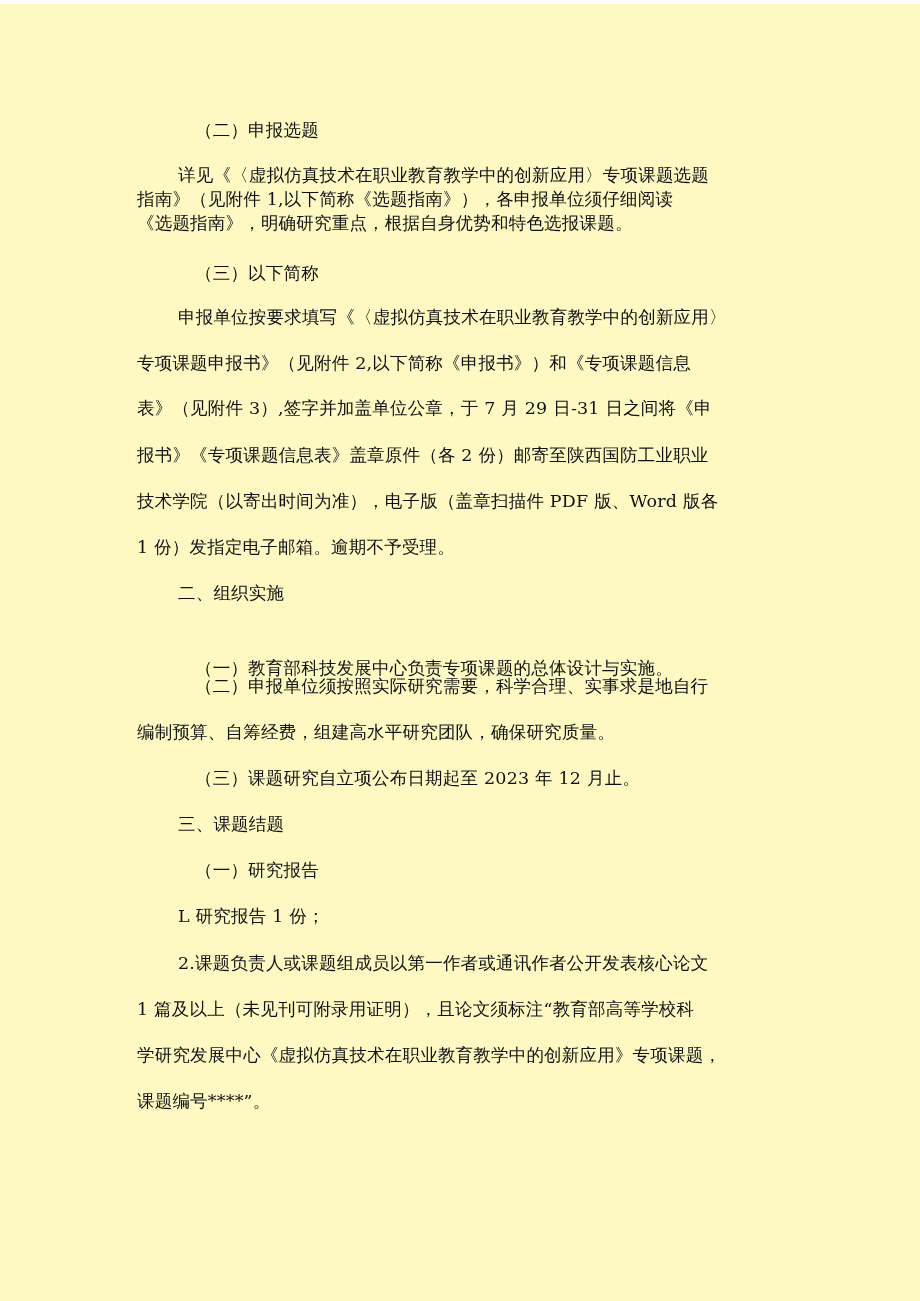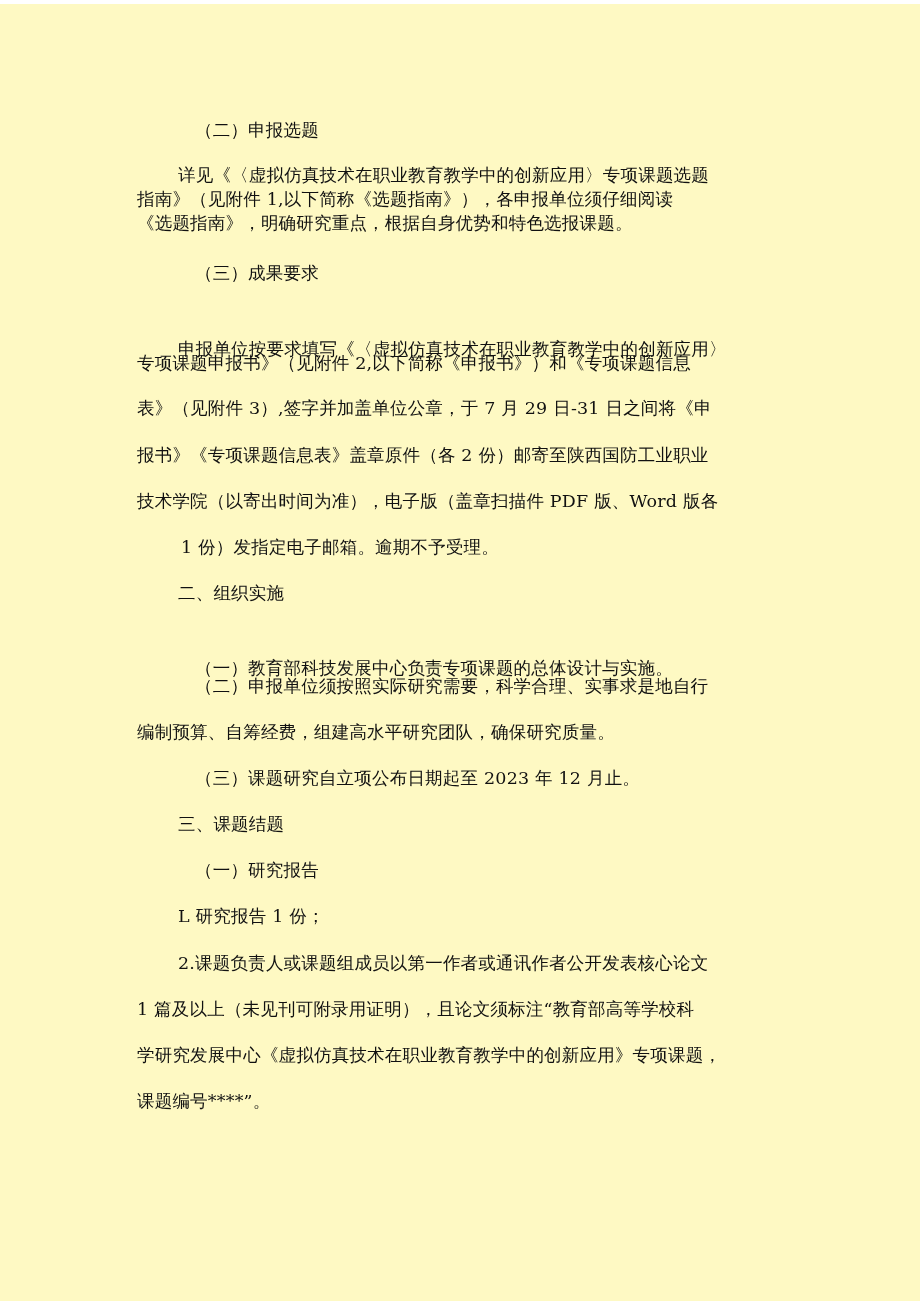--- a/index.html
+++ b/index.html
@@ -35,28 +35,28 @@
 <body>
 
 <div class="page">
 
   <div class="line" style="left:195px; top:115px;">（二）申报选题</div>
 
   <div class="line" style="left:178px; top:160px;">详见《〈虚拟仿真技术在职业教育教学中的创新应用〉专项课题选题</div>
   <div class="line" style="left:137px; top:184px;">指南》（见附件 1,以下简称《选题指南》），各申报单位须仔细阅读</div>
   <div class="line" style="left:137px; top:208px;">《选题指南》，明确研究重点，根据自身优势和特色选报课题。</div>
 
-  <div class="line" style="left:195px; top:258px;">（三）成果要求</div>
+  <div class="line" style="left:195px; top:258px;">（三）以下简称</div>
 
-  <div class="line" style="left:178px; top:302px;margin-top:32px;">申报单位按要求填写《〈虚拟仿真技术在职业教育教学中的创新应用〉</div>
+  <div class="line" style="left:178px; top:302px;">申报单位按要求填写《〈虚拟仿真技术在职业教育教学中的创新应用〉</div>
   <div class="line" style="left:137px; top:348px;">专项课题申报书》（见附件 2,以下简称《申报书》）和《专项课题信息</div>
   <div class="line" style="left:137px; top:393px;">表》（见附件 3）,签字并加盖单位公章，于 7 月 29 日-31 日之间将《申</div>
   <div class="line" style="left:137px; top:440px;">报书》《专项课题信息表》盖章原件（各 2 份）邮寄至陕西国防工业职业</div>
   <div class="line" style="left:137px; top:486px;">技术学院（以寄出时间为准），电子版（盖章扫描件 PDF 版、Word 版各</div>
-  <div class="line" style="left:137px; top:532px;margin-left:44px;">1 份）发指定电子邮箱。逾期不予受理。</div>
+  <div class="line" style="left:137px; top:532px;">1 份）发指定电子邮箱。逾期不予受理。</div>
 
   <div class="line" style="left:178px; top:578px;">二、组织实施</div>
 
   <div class="line" style="left:195px; top:624px;margin-top:29px;">（一）教育部科技发展中心负责专项课题的总体设计与实施。</div>
   <div class="line" style="left:195px; top:671px;">（二）申报单位须按照实际研究需要，科学合理、实事求是地自行</div>
   <div class="line" style="left:137px; top:717px;">编制预算、自筹经费，组建高水平研究团队，确保研究质量。</div>
 
   <div class="line" style="left:195px; top:763px;">（三）课题研究自立项公布日期起至 2023 年 12 月止。</div>
 
   <div class="line" style="left:178px; top:809px;">三、课题结题</div>

